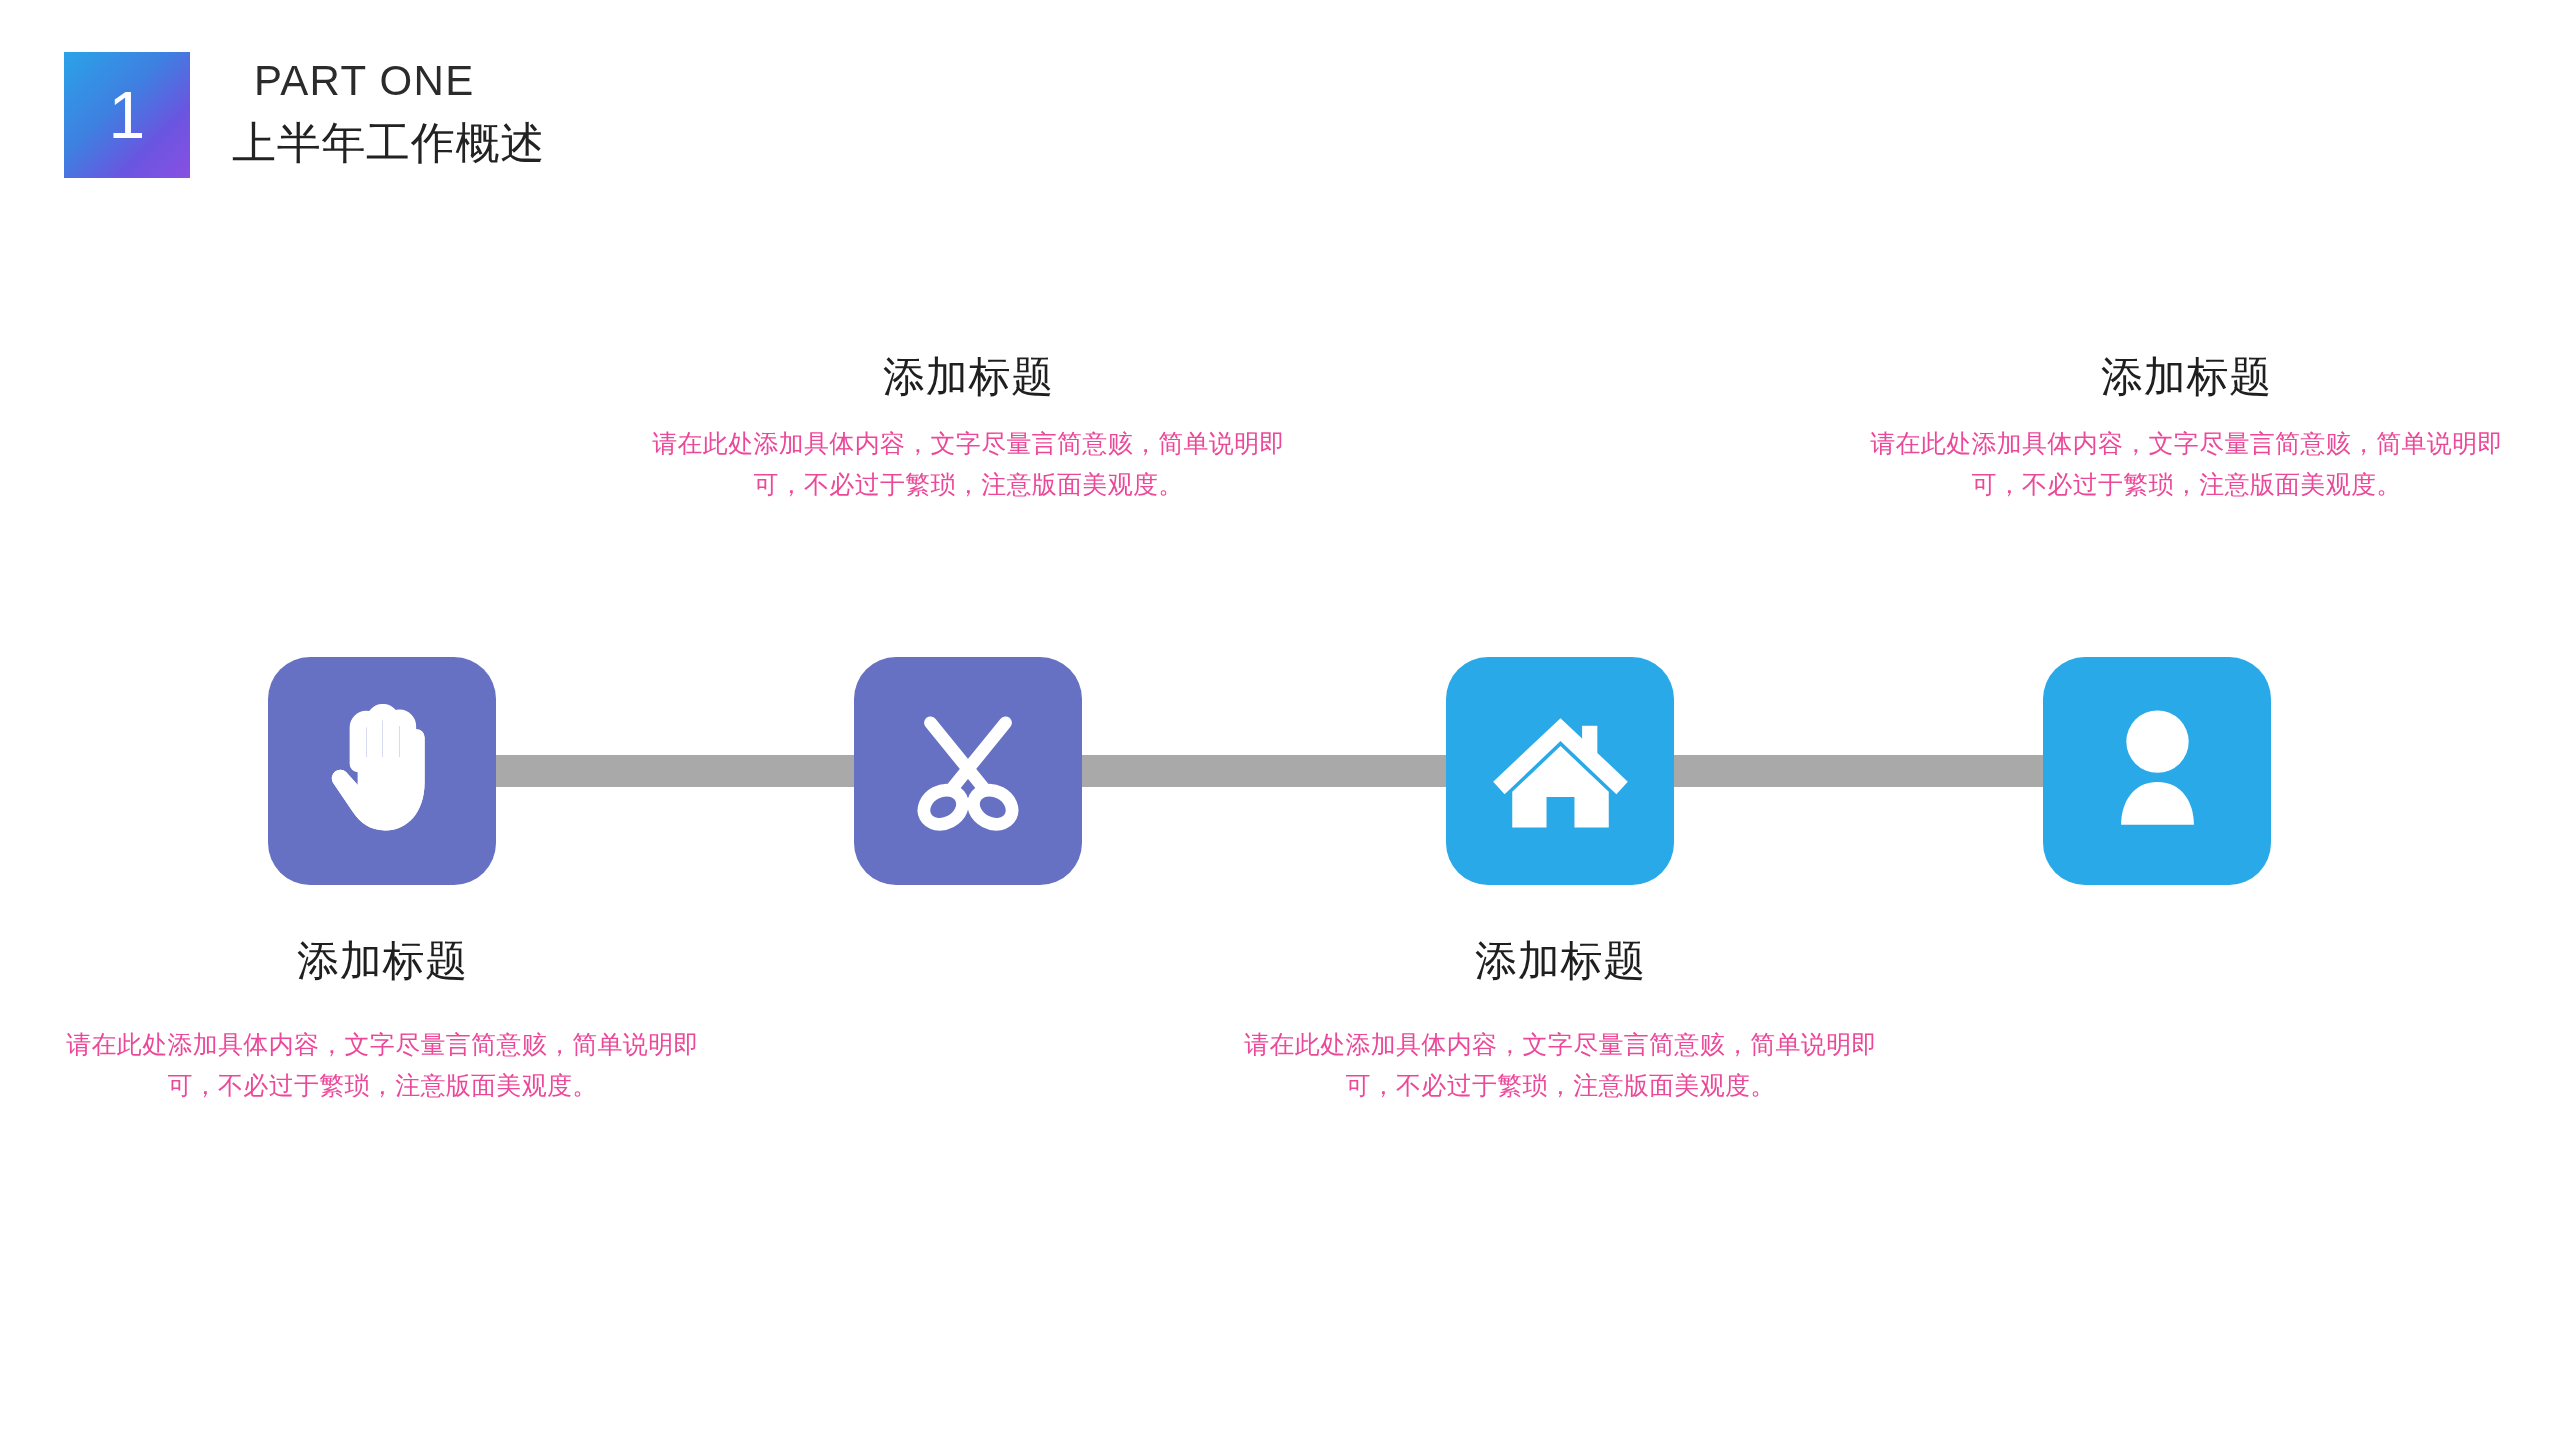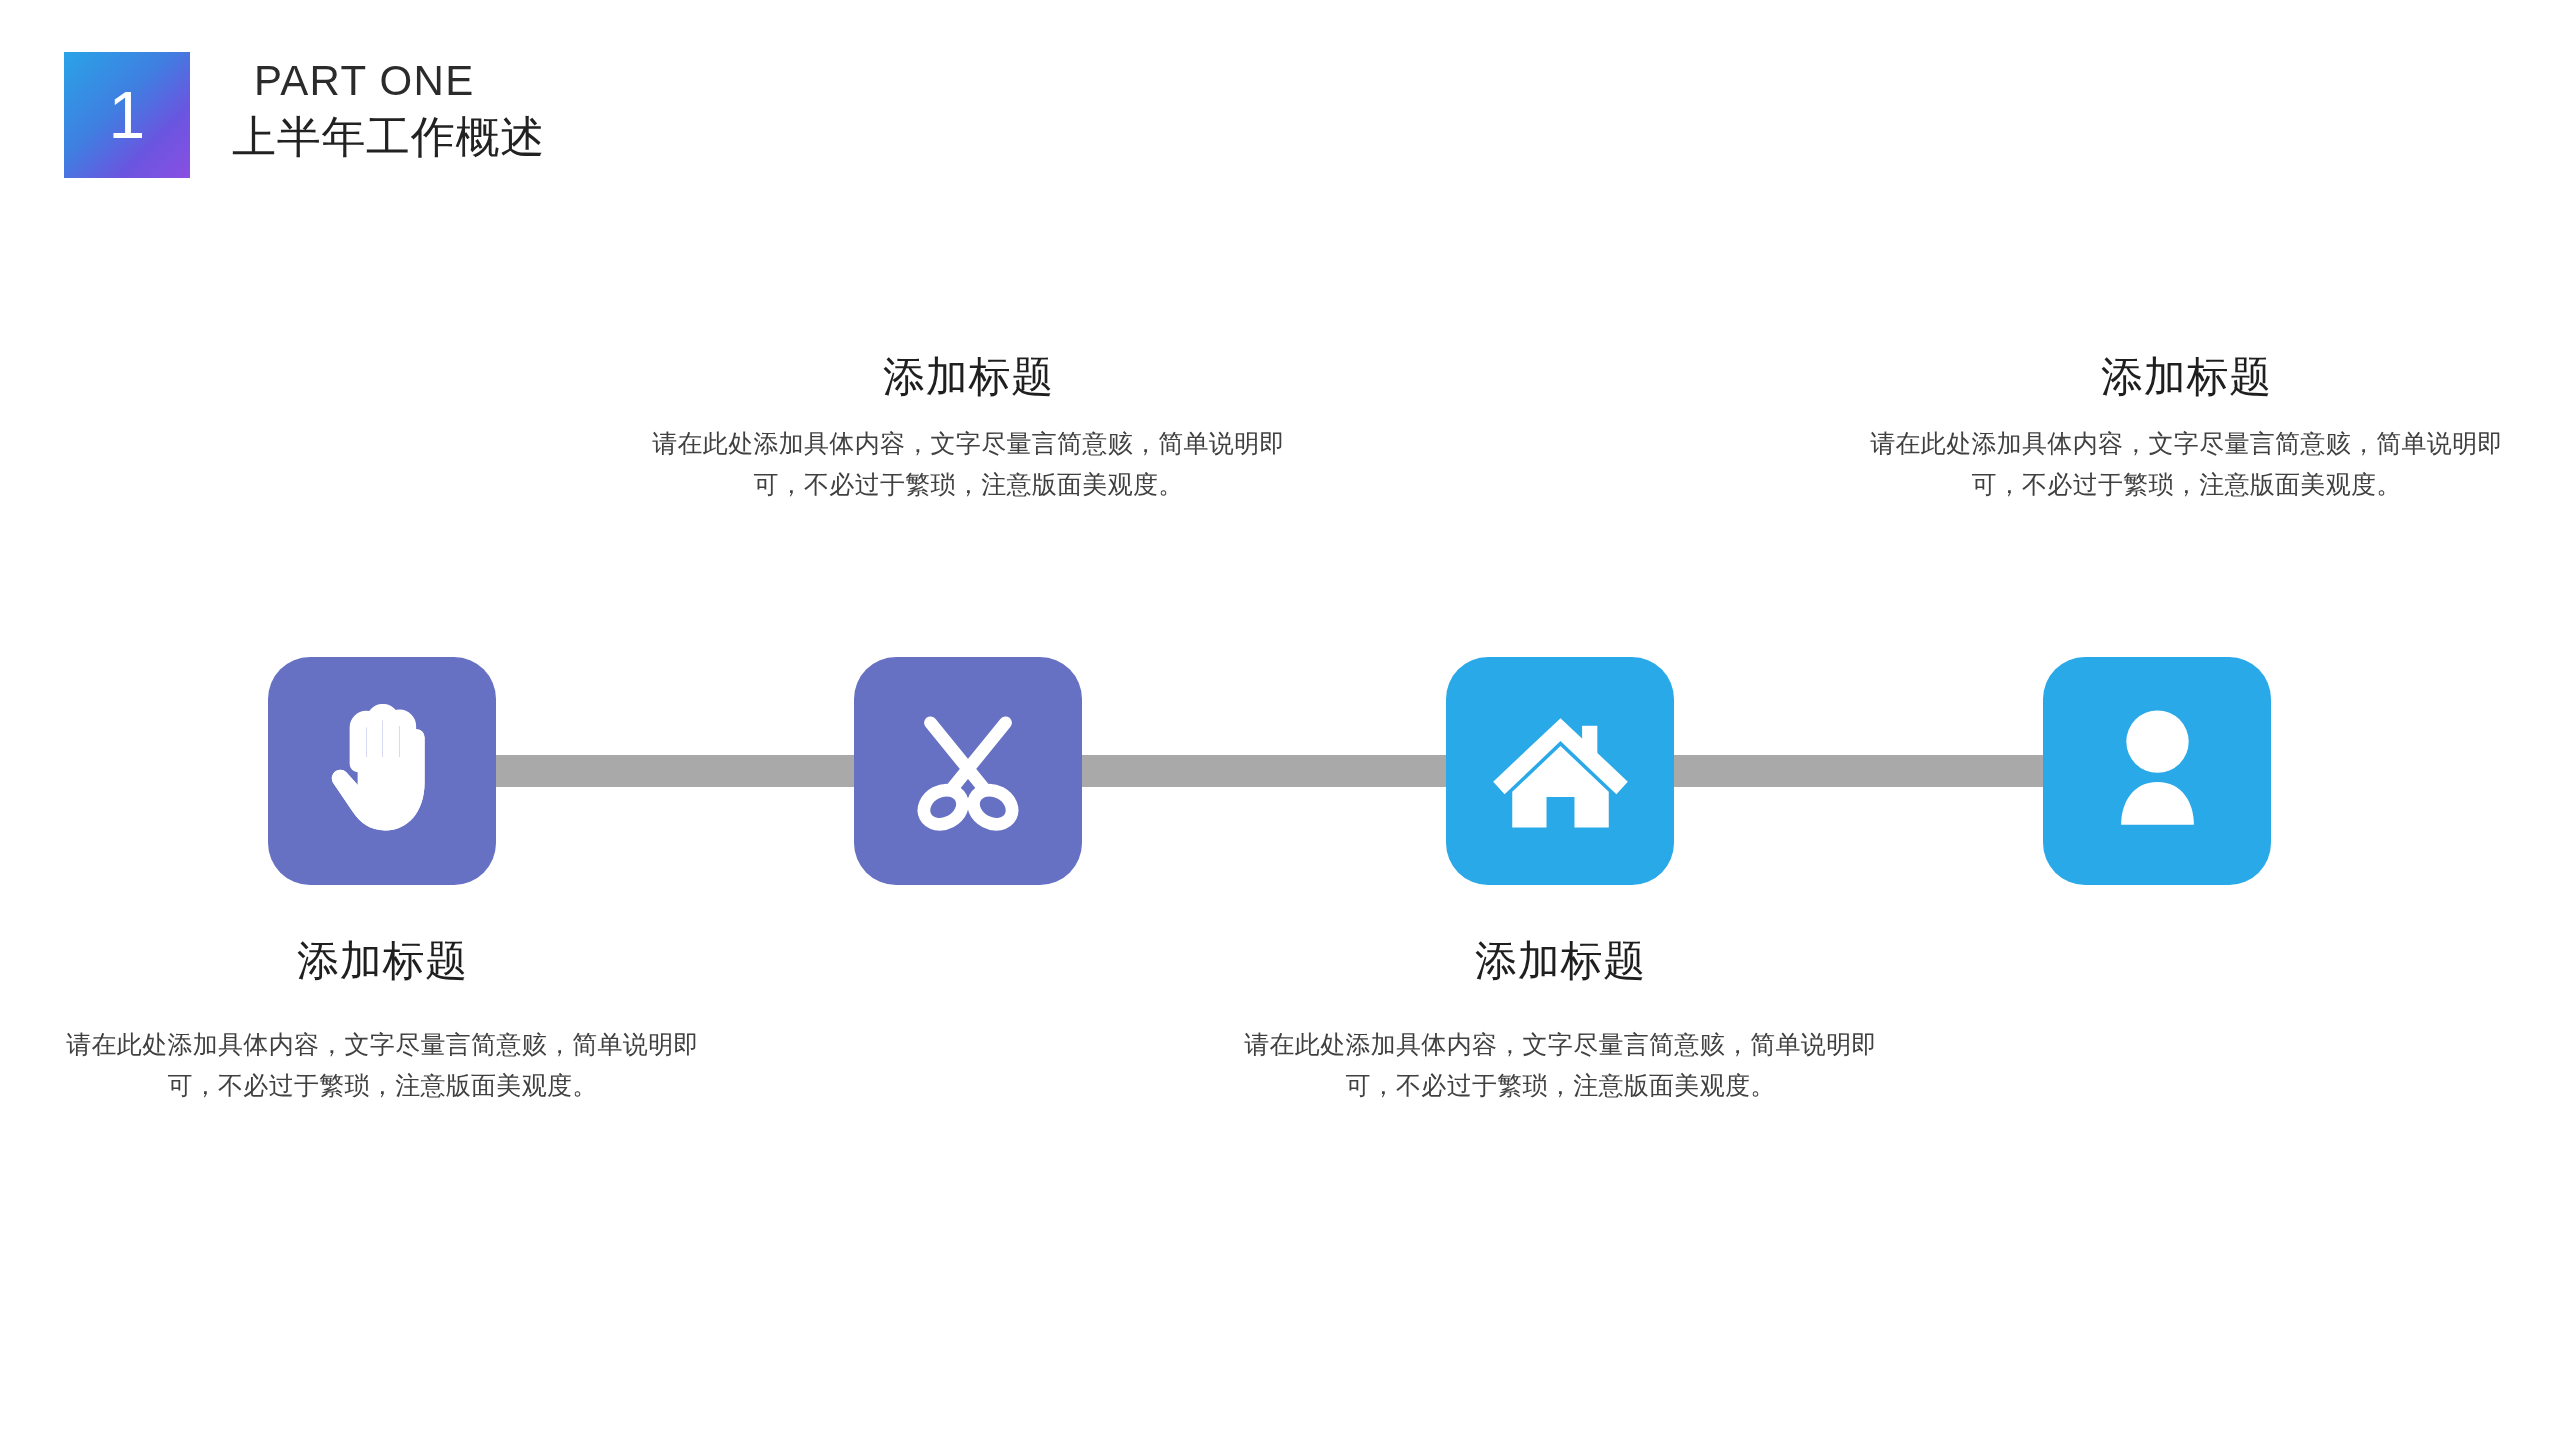--- a/index.html
+++ b/index.html
@@ -59,21 +59,21 @@
     white-space: nowrap;
     margin-left: 22px;
   }
   .header-title {
     font-size: 44px;
     line-height: 1.14;
     font-weight: 400;
     letter-spacing: 0.7px;
     color: #222222;
     white-space: nowrap;
-    margin-top: 8px;
+    margin-top: 14px;
   }
 
   
   .timeline {
     position: absolute;
     left: 0;
     top: 0;
     width: 2576px;
     height: 1449px;
   }
@@ -107,21 +107,21 @@
   .block-title {
     font-size: 42px;
     line-height: 1.1;
     font-weight: 400;
     color: #1f1f1f;
     letter-spacing: 0.7px;
   }
   .block-body {
     font-size: 25px;
     line-height: 1.62;
-    color: #404040;
+    color: #ec4899;
     letter-spacing: 0.3px;
   }
 
   .block-above .block-title { margin-bottom: 23px; }
   .block-below .block-title { margin-bottom: 40px; }
 </style>
 </head>
 <body>
 
 <div class="slide">

